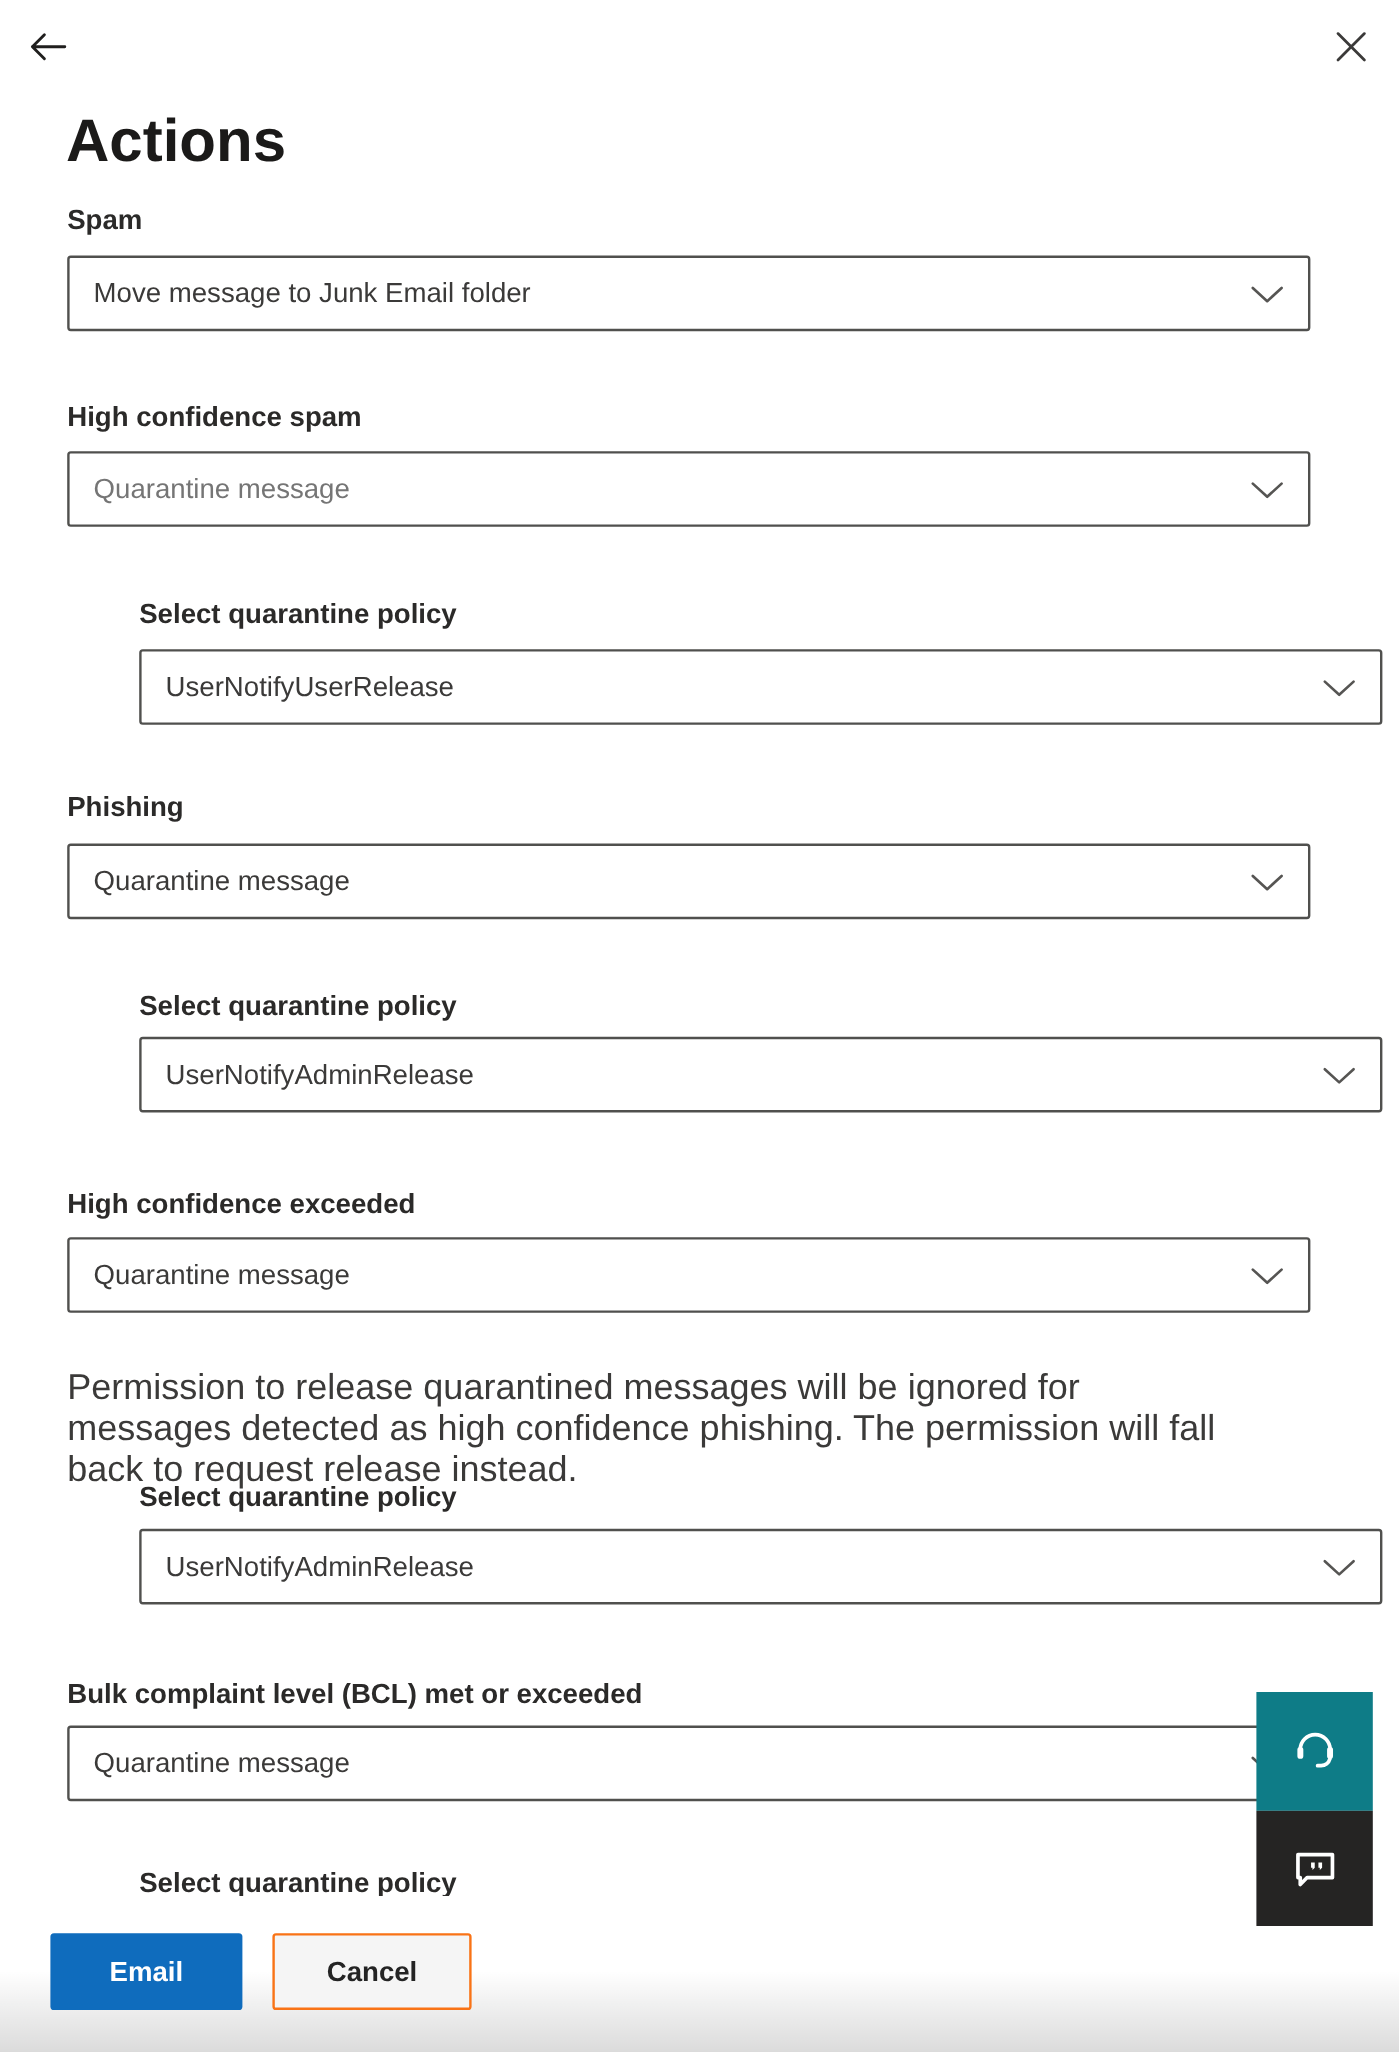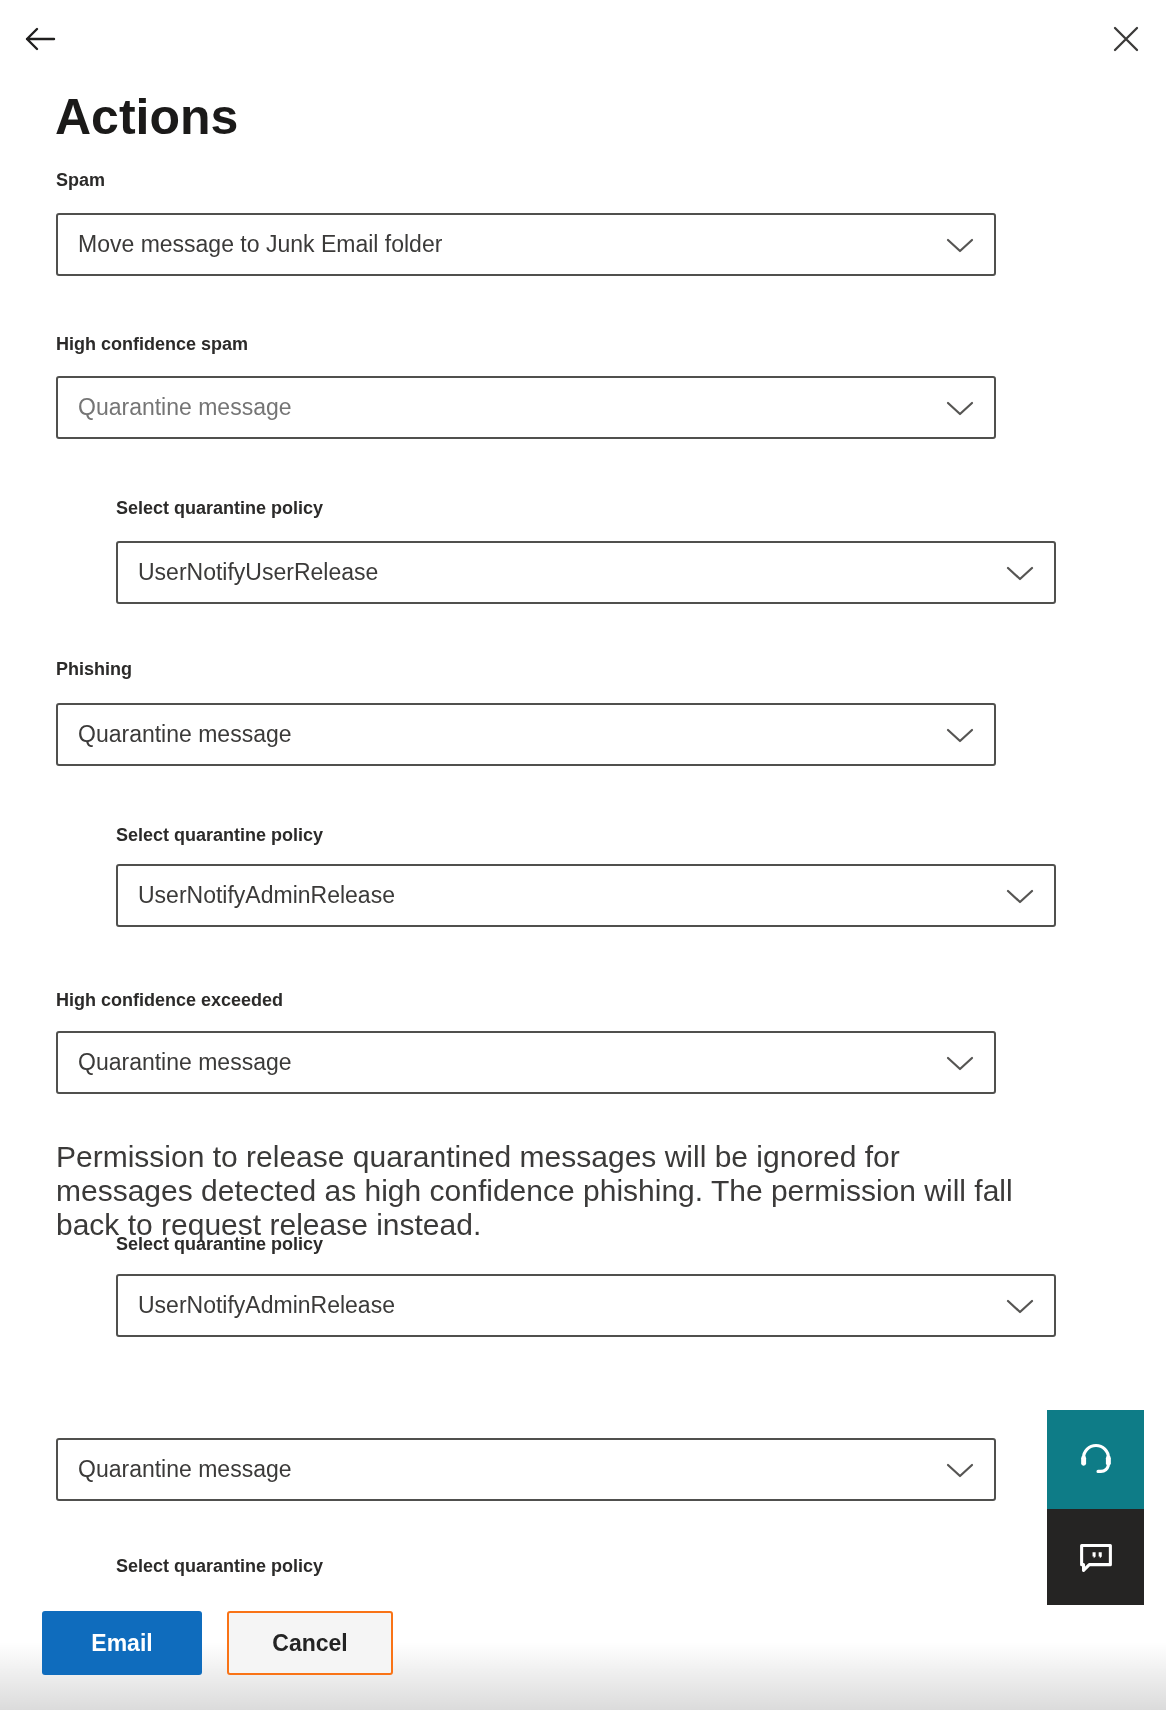--- a/index.html
+++ b/index.html
@@ -4,24 +4,24 @@
 <style>
   html,body{margin:0;padding:0;background:#ffffff;}
   .page{
     position:relative;width:1166px;height:1710px;background:#ffffff;
     font-family:"Liberation Sans",sans-serif;color:#242424;overflow:hidden;
   }
   .icon-btn{position:absolute;width:44px;height:44px;background:none;border:none;padding:0;cursor:pointer;display:flex;align-items:center;justify-content:center;}
   .back-btn{left:18px;top:18px;}
   .close-btn{left:1104px;top:18px;}
   .title{position:absolute;left:55px;top:88px;font-size:50px;font-weight:700;color:#1b1a19;letter-spacing:0;}
-  .field-label{position:absolute;left:56px;font-size:18px;font-weight:600;color:#2b2a29;}
+  .field-label{position:absolute;left:56px;font-size:23px;font-weight:600;color:#2b2a29;}
   .field-label.indent{left:116px;}
   .dd{
-    position:absolute;left:56px;width:940px;height:63px;box-sizing:border-box;
+    position:absolute;left:56px;width:1036px;height:63px;box-sizing:border-box;
     background:#ffffff;border:2px solid #50504e;border-radius:3px;
     display:flex;align-items:center;padding:0 72px 0 20px;cursor:pointer;
   }
   .dd.indent{left:116px;}
   .dd .val{font-size:23px;font-weight:400;color:#3b3a39;white-space:nowrap;overflow:hidden;}
   .dd .val.muted{color:#757575;}
   .dd .chev{position:absolute;right:20px;top:50%;margin-top:-7px;}
   .note{position:absolute;left:56px;top:1140px;width:985px;font-size:30px;line-height:34px;color:#3b3a39;font-weight:400;}
   .footer{position:absolute;left:0;top:1580px;width:1166px;height:130px;background:#ffffff;z-index:5;}
   .shade{position:absolute;left:0;top:1642px;width:1166px;height:68px;z-index:6;pointer-events:none;
@@ -120,20 +120,21 @@
   <div class="field-label indent" style="top:1234px">Select quarantine policy</div>
   <div class="dd indent" style="top:1274px">
     <span class="val">UserNotifyAdminRelease</span>
     <span class="chev">
       <svg width="28" height="15" viewBox="0 0 28 15">
           <path d="M2 2 L14 13 L26 2" fill="none" stroke="#565553" stroke-width="2.2" stroke-linecap="round" stroke-linejoin="round"></path>
         </svg>
     </span>
   </div>
 
+  <div class="field-label" style="top:1398px">Bulk complaint level (BCL) met or exceeded</div>
   <div class="dd" style="top:1438px">
     <span class="val">Quarantine message</span>
     <span class="chev">
       <svg width="28" height="15" viewBox="0 0 28 15">
           <path d="M2 2 L14 13 L26 2" fill="none" stroke="#565553" stroke-width="2.2" stroke-linecap="round" stroke-linejoin="round"></path>
         </svg>
     </span>
   </div>
 
   <div class="field-label indent" style="top:1556px">Select quarantine policy</div>

